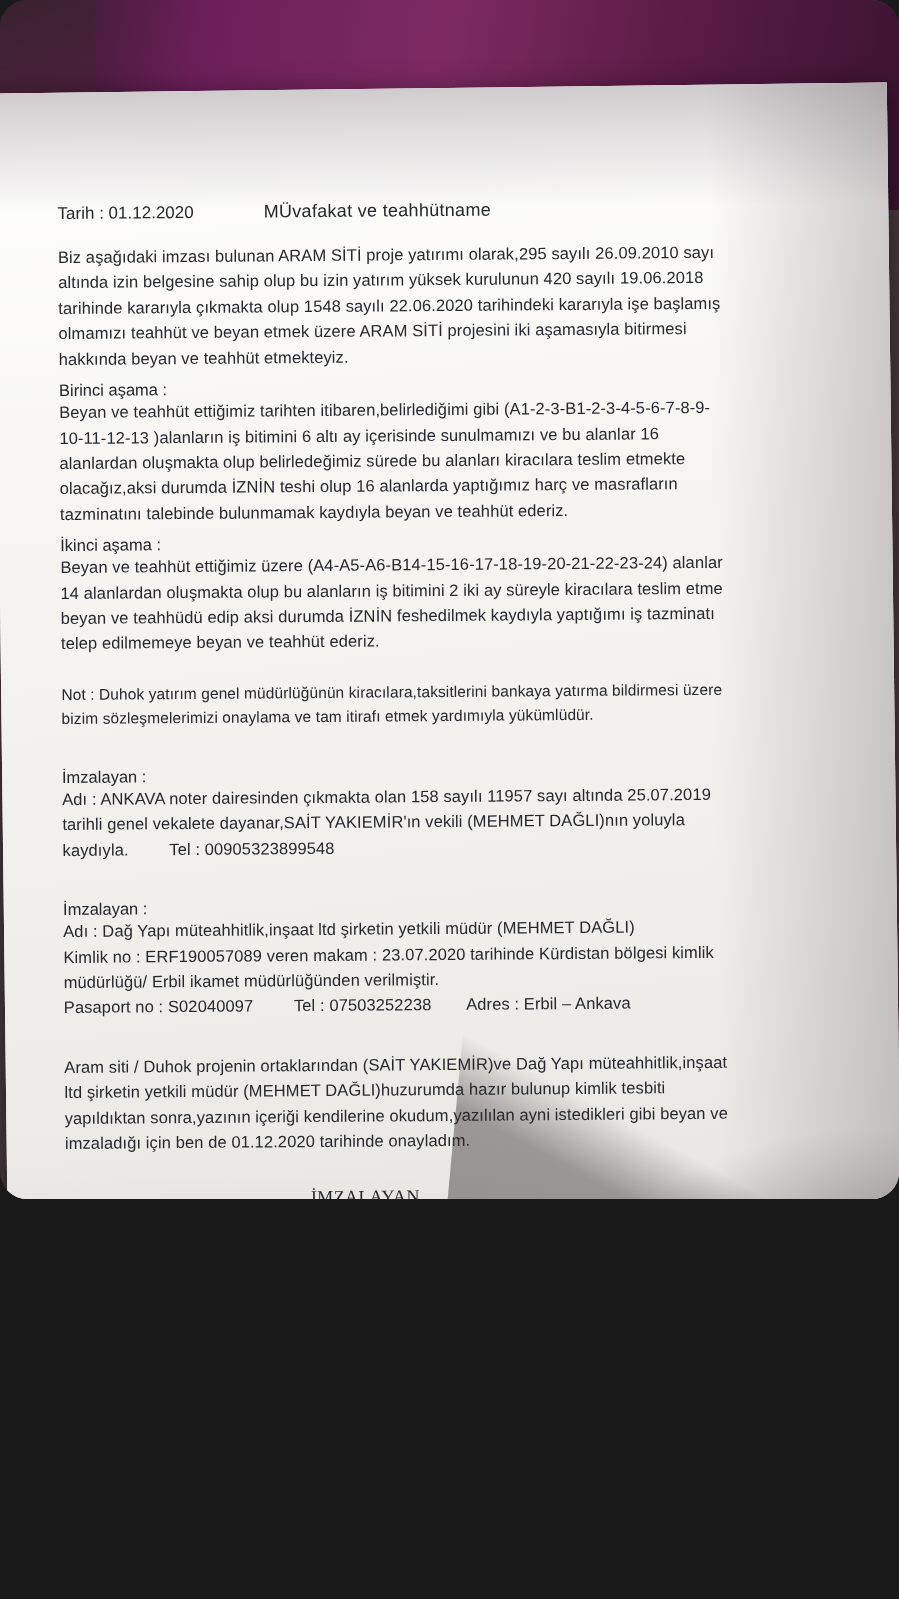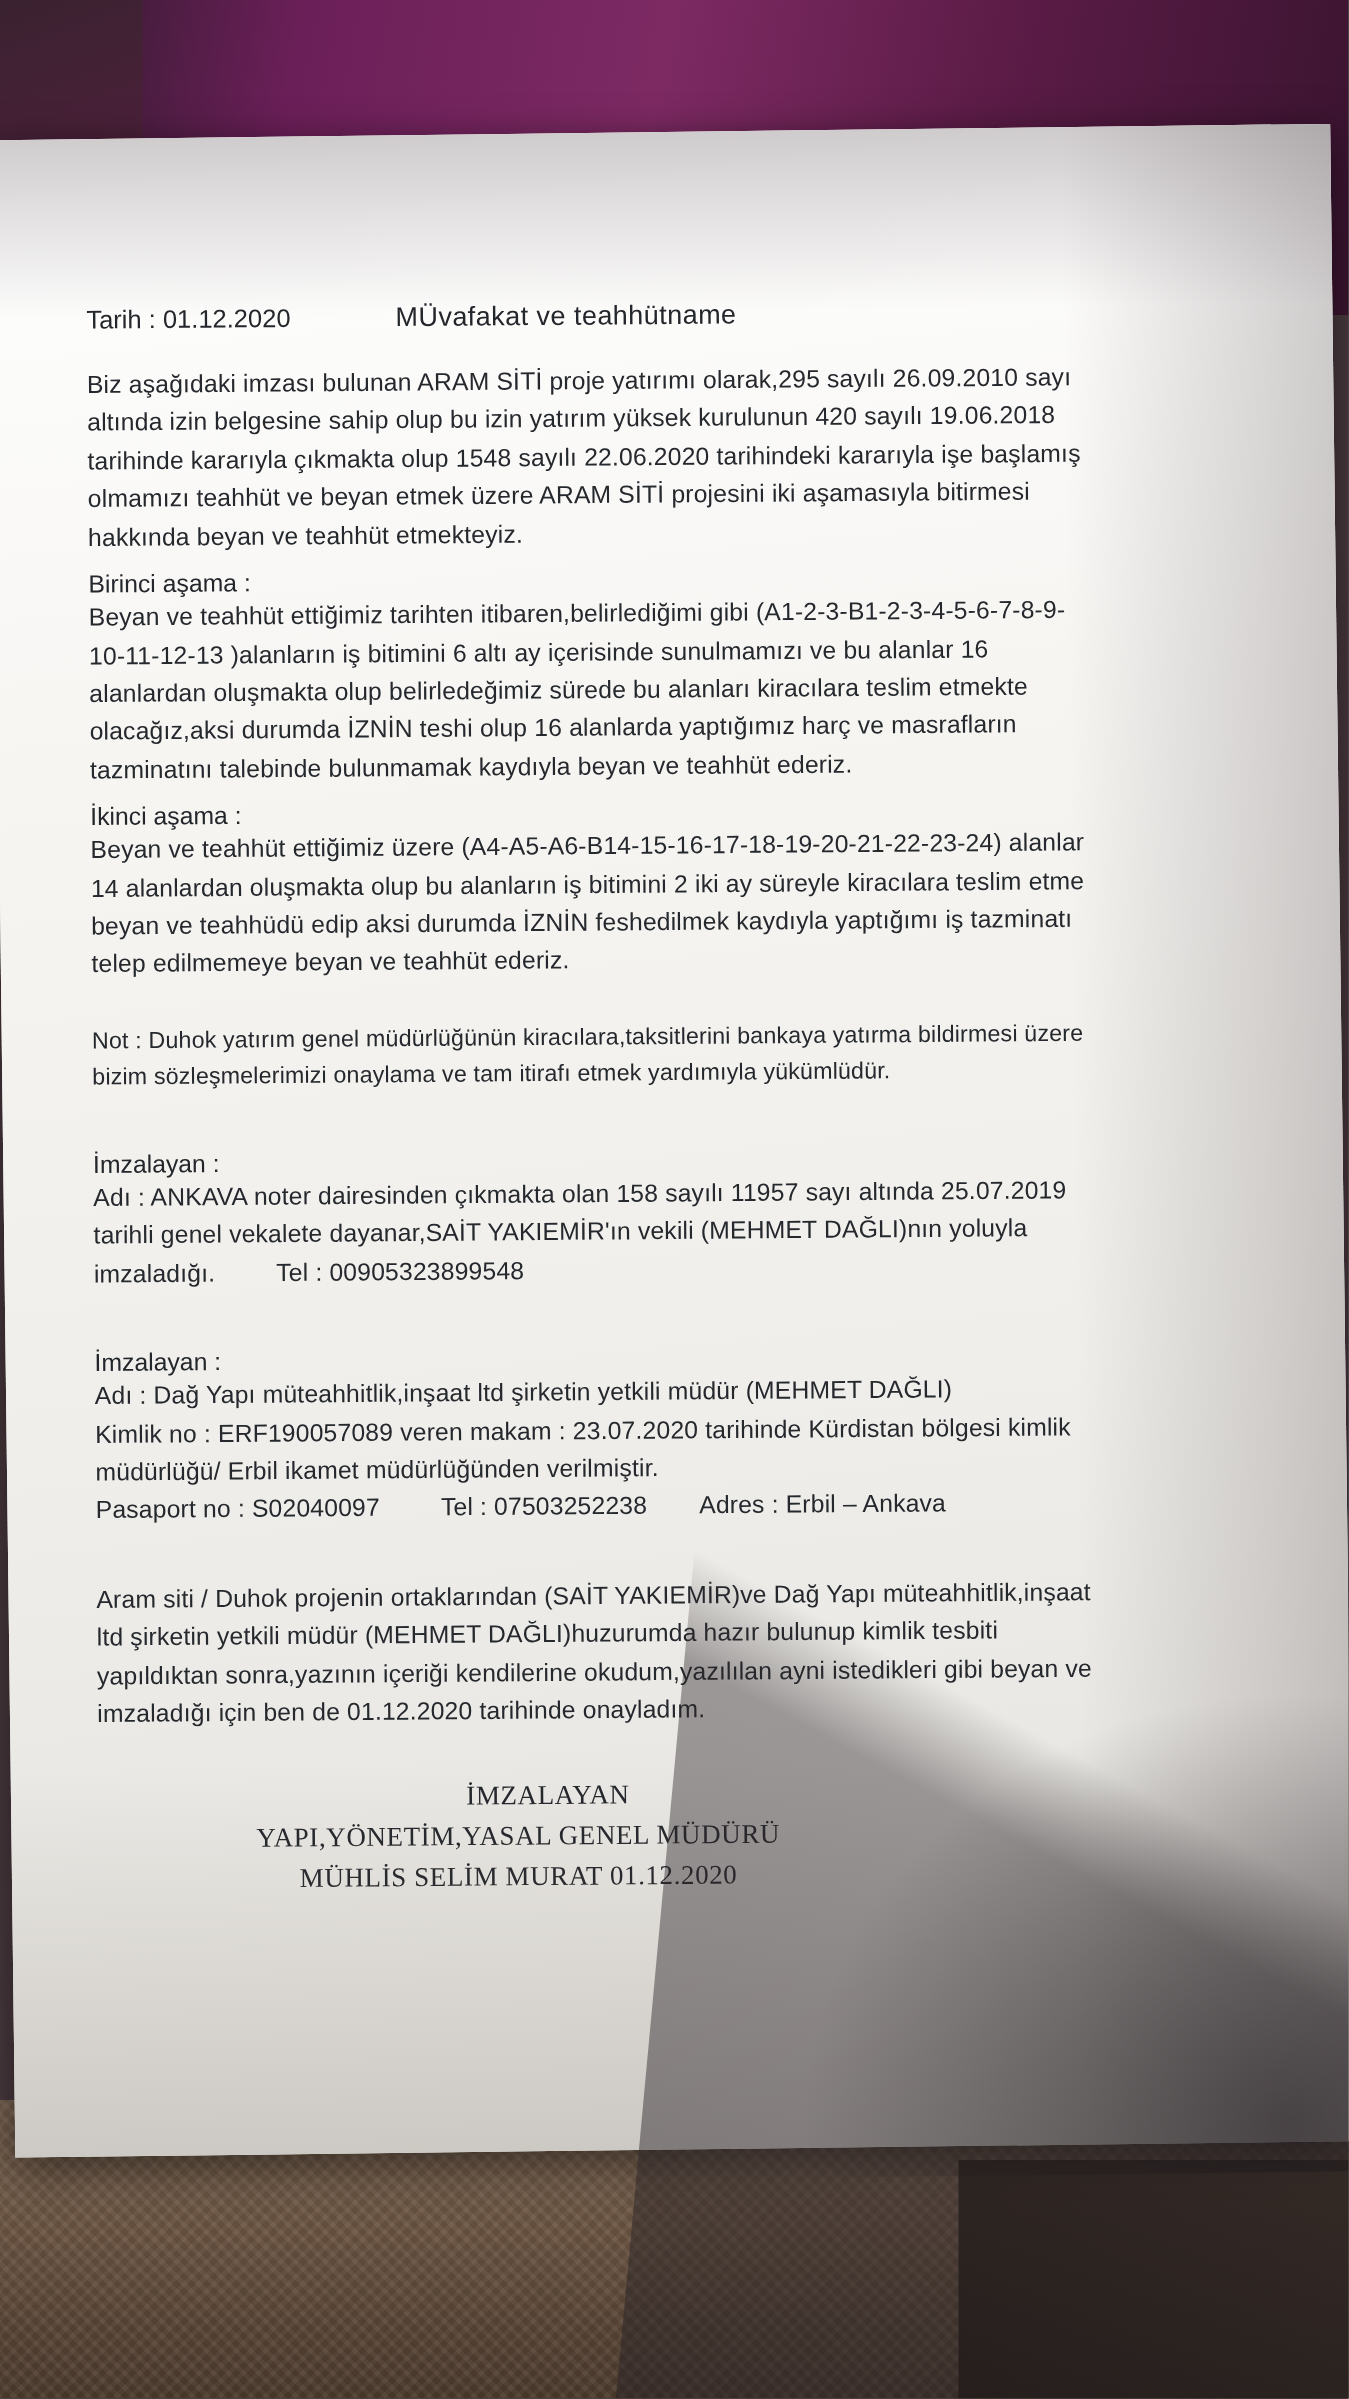--- a/index.html
+++ b/index.html
@@ -3,24 +3,25 @@
 <meta charset="utf-8">
 <style>
   html, body {
     margin: 0;
     padding: 0;
     background: #1a1a1a;
   }
   #page {
     position: relative;
     width: 899px;
-    height: 1599px;
+    height: 1199px;
     overflow: hidden;
     background: #4a3a3f;
     font-family: "Liberation Sans", sans-serif;
+    border-radius: 27px;
   }
 
   
   .bg-purple {
     position: absolute;
     left: 0; top: 0;
     width: 899px; height: 210px;
     background: linear-gradient(100deg, #2b1b2a 0%, #6b1f58 22%, #7d2a63 48%, #5c1c47 72%, #3a1430 100%);
   }
   .bg-purple-left {
@@ -206,21 +207,21 @@
         <div class="para" style="font-size:15.5px">bizim sözleşmelerimizi onaylama ve tam itirafı etmek yardımıyla yükümlüdür.</div>
       </div>
 
       <div class="gap-md"></div>
 
       <div class="block">
         <div class="section-label">İmzalayan :</div>
         <div class="para"> Adı : ANKAVA noter dairesinden çıkmakta olan 158 sayılı 11957 sayı altında 25.07.2019</div>
         <div class="para">tarihli genel vekalete dayanar,SAİT YAKIEMİR'ın vekili (MEHMET DAĞLI)nın yoluyla</div>
         <div class="para">
-          <span>imzaladığı.</span>
+          <span>kaydıyla.</span>
           <span class="tel-inline">Tel : 00905323899548</span>
         </div>
       </div>
 
       <div class="gap-md"></div>
 
       <div class="block">
         <div class="section-label">İmzalayan :</div>
         <div class="para">Adı : Dağ Yapı müteahhitlik,inşaat ltd şirketin yetkili müdür (MEHMET DAĞLI)</div>
         <div class="para">Kimlik no : ERF190057089     veren makam : 23.07.2020 tarihinde Kürdistan bölgesi kimlik</div>

